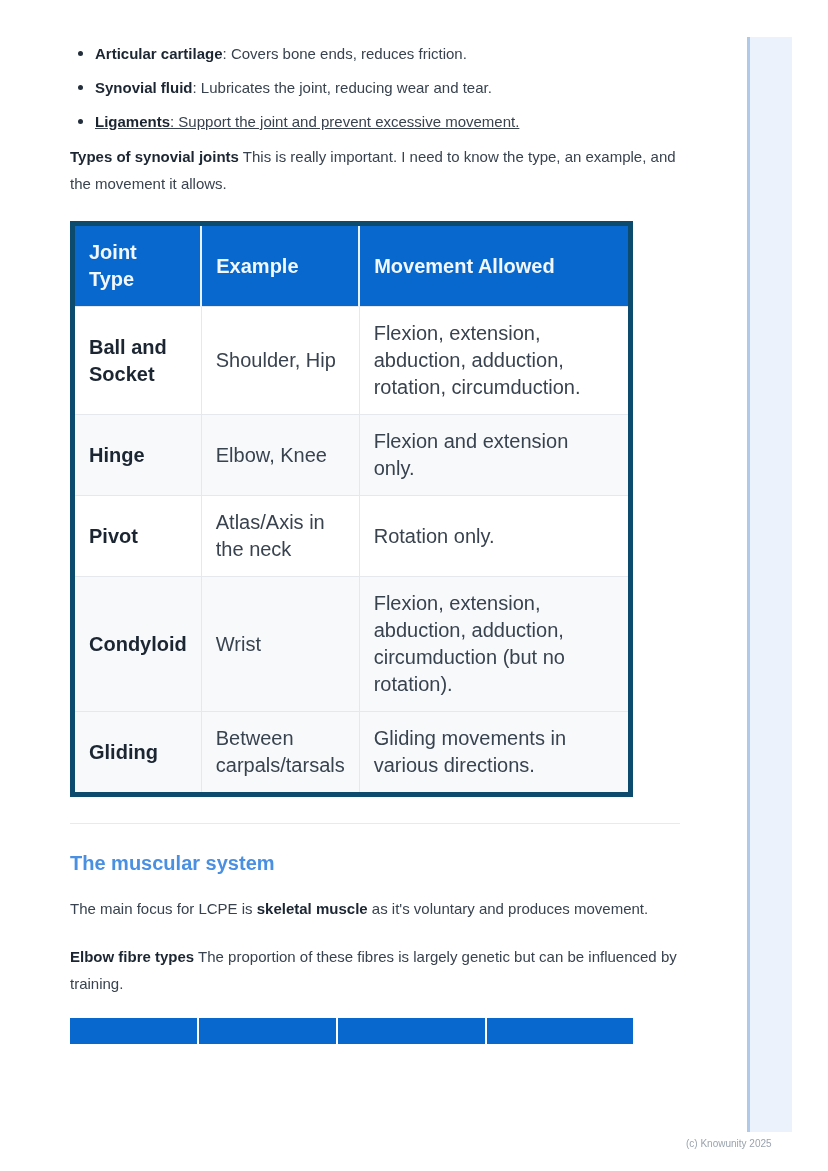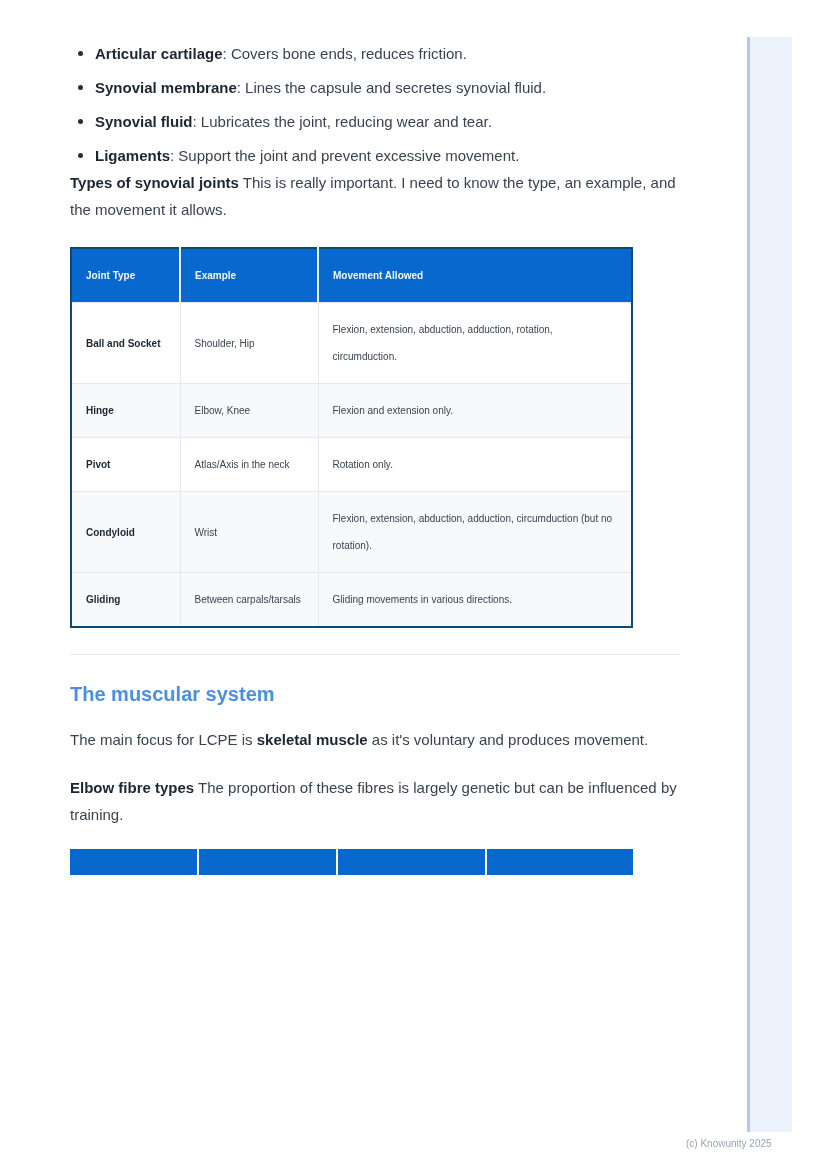--- a/index.html
+++ b/index.html
@@ -23,36 +23,36 @@
   }
 
   .content { position: absolute; left: 70px; top: 40px; width: 610px; }
 
   
   ul.bullets { list-style: none; }
   ul.bullets li {
     position: relative; padding-left: 25px; line-height: 27px;
     font-size: 15px; margin-bottom: 7px;
   }
-  ul.bullets li:last-child { margin-bottom: 0; }
+  ul.bullets li:last-child { margin-bottom: 8px; text-decoration: underline; }
   .dot {
     position: absolute; left: 8px; top: 11px; width: 5px; height: 5px;
     border-radius: 50%; background: #232e3c;
   }
   .term { font-weight: 700; color: #1c2632; }
 
   p.body-text { font-size: 15px; line-height: 27px; color: #39434f; }
   .b { font-weight: 700; color: #1c2632; }
 
   .intro { }
 
   
   table.joints {
     margin-top: 24px; width: 563px; border-collapse: collapse;
-    border: 2px solid #0c4a6e; font-size: 10px;
+    border: 5px solid #0c4a6e; font-size: 20px;
   }
   table.joints th {
     background: #0968cd; color: #f2f7fc; font-weight: 600; text-align: left;
     padding: 13px 14px; line-height: 27px; vertical-align: middle;
   }
   table.joints th + th { border-left: 2px solid #e9f1fa; }
   table.joints td {
     padding: 13px 14px; line-height: 27px; vertical-align: middle;
     border: 1px solid #e5e9ee;
   }
@@ -84,21 +84,20 @@
 <div class="page">
 
   <div class="side-bar"></div>
 
   <div class="watermark">(c) Knowunity 2025</div>
 
   <div class="content">
 
     <ul class="bullets">
       <li><span class="dot"></span><span class="term">Articular cartilage</span><span>: Covers bone ends, reduces friction.</span></li>
-      <li><span class="dot"></span><span class="term">Synovial membrane</span><span>: Lines the capsule and secretes synovial fluid.</span></li>
       <li><span class="dot"></span><span class="term">Synovial fluid</span><span>: Lubricates the joint, reducing wear and tear.</span></li>
       <li><span class="dot"></span><span class="term">Ligaments</span><span>: Support the joint and prevent excessive movement.</span></li>
     </ul>
 
     <p class="body-text intro"><span class="b">Types of synovial joints</span><span> This is really important. I need to know the type, an example, and the movement it allows.</span></p>
 
     <table class="joints">
       <colgroup>
           <col class="c1">
           <col class="c2">

